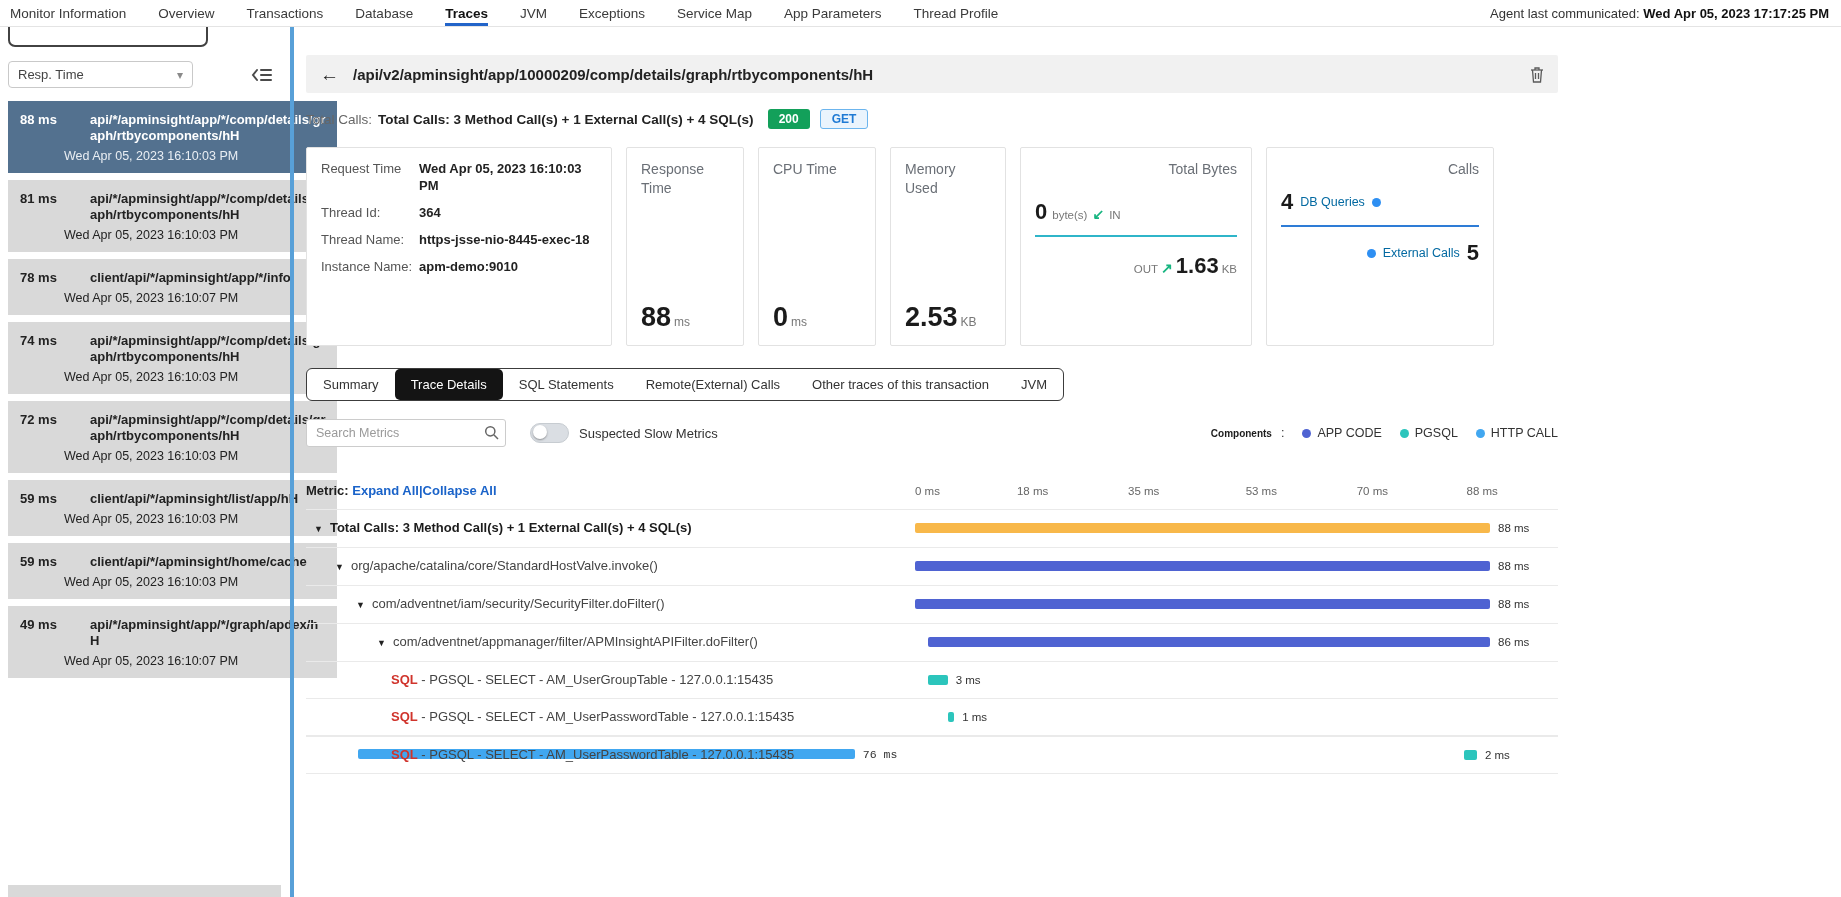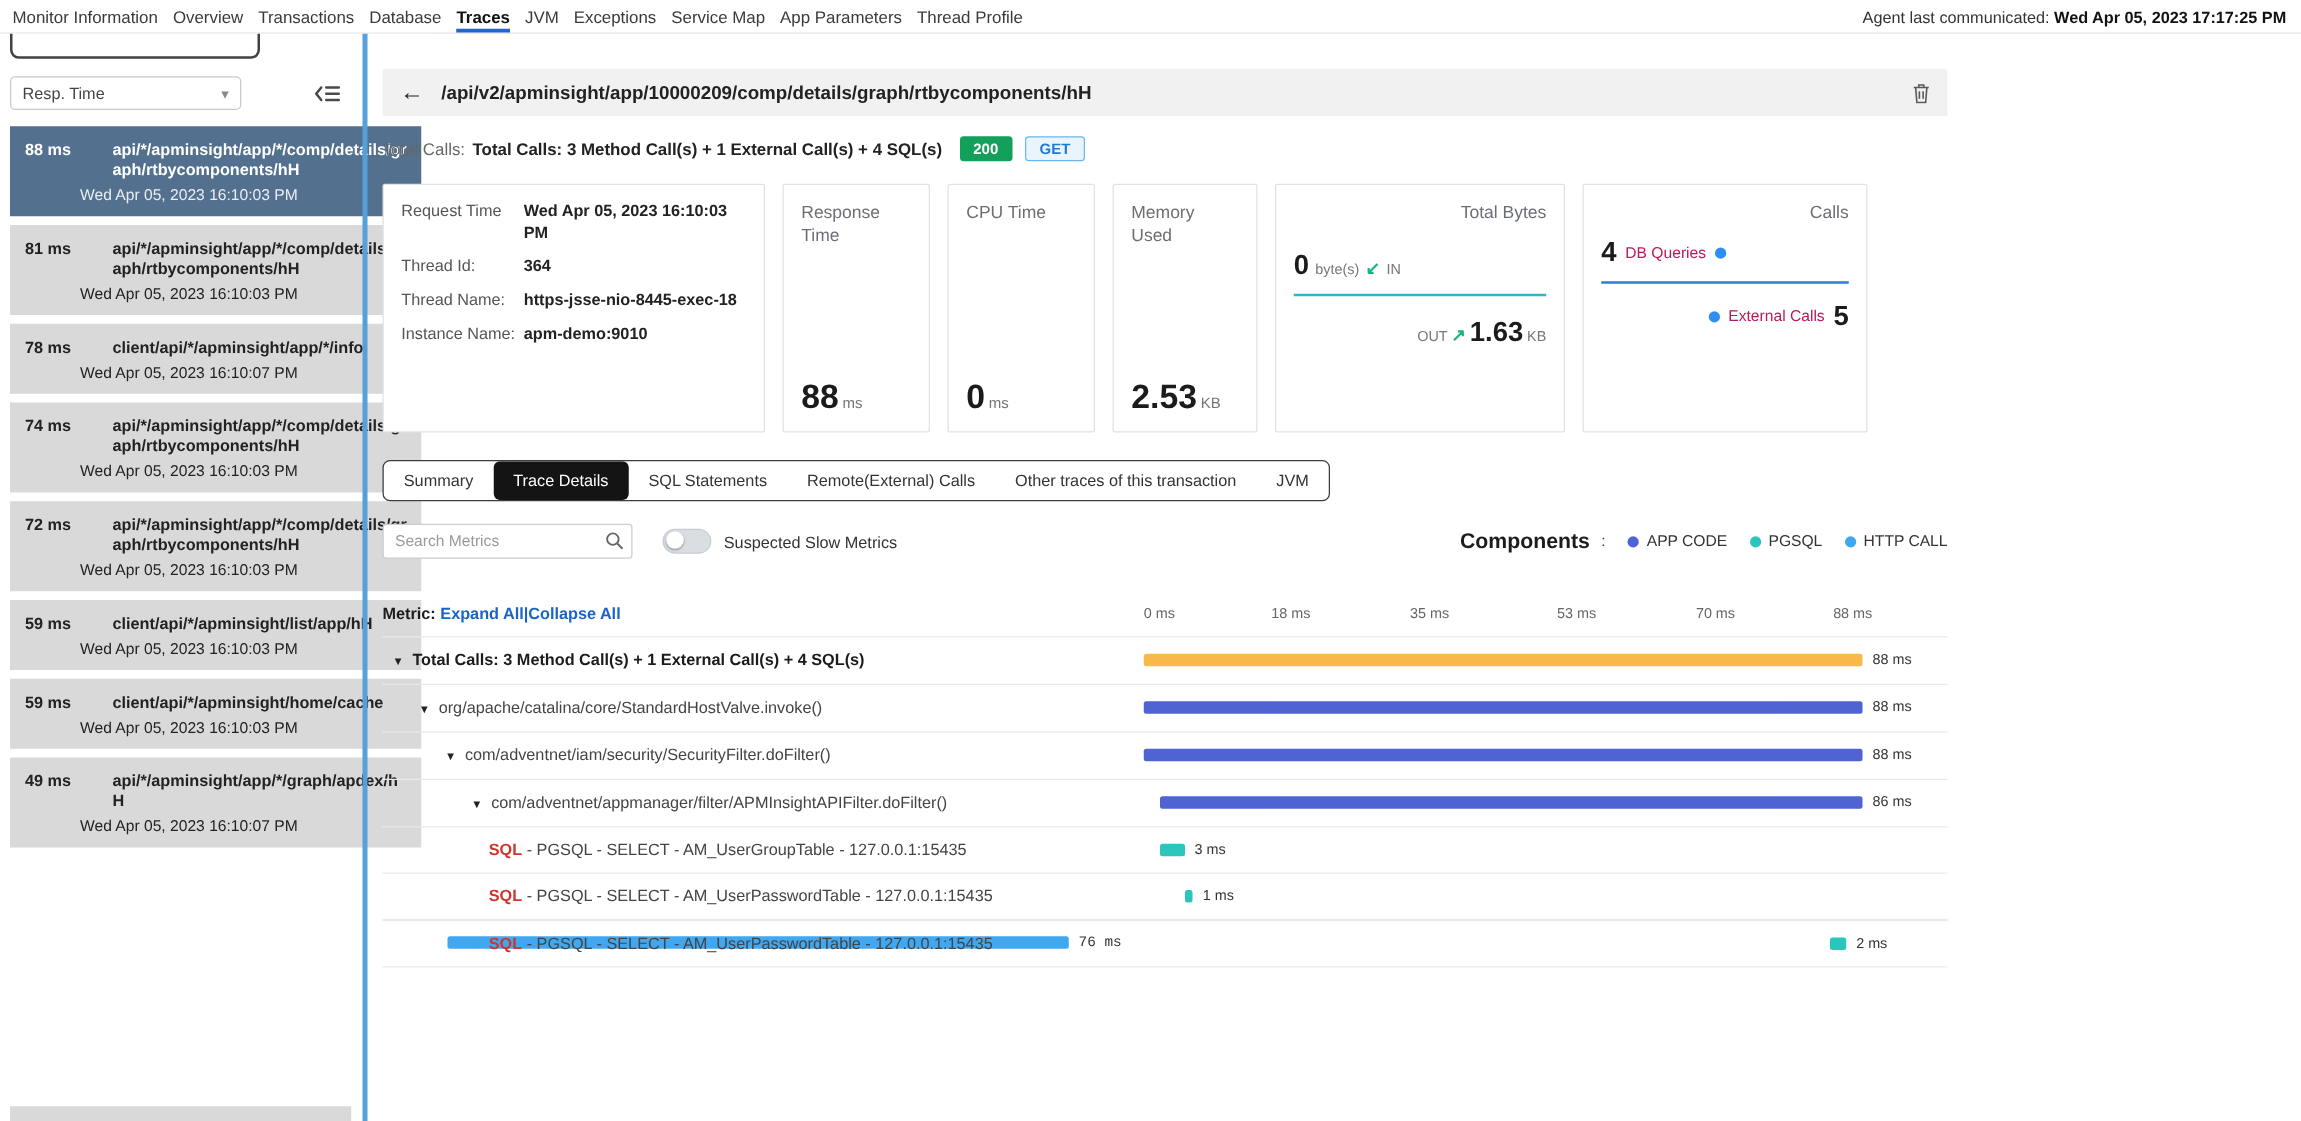--- a/index.html
+++ b/index.html
@@ -2,21 +2,21 @@
 <html><head>
 <meta charset="utf-8">
 <style>
   html,body{margin:0;padding:0;}
   body{
     width:1841px;height:897px;position:relative;overflow:hidden;
     font-family:"Liberation Sans",sans-serif;font-size:13px;color:#333;background:#fff;
   }
   
   .topnav{position:absolute;top:0;left:0;right:0;height:27px;border-bottom:1px solid #e4e4e4;
-    display:flex;align-items:center;padding:0 12px 0 10px;gap:12px;box-sizing:border-box;background:#fff;}
+    display:flex;align-items:center;padding:0 12px 0 10px;gap:32px;box-sizing:border-box;background:#fff;}
   .nav-item{color:#3a3a3a;font-size:13.5px;cursor:pointer;padding:5px 0 5px;white-space:nowrap;}
   .nav-item.active{font-weight:bold;color:#111;border-bottom:3px solid #2264c9;padding-bottom:2px;}
   .agent{margin-left:auto;white-space:nowrap;color:#333;}
   .agent .val{font-weight:bold;color:#111;}
   
   .sidebar{position:absolute;top:27px;left:0;width:346px;bottom:0;overflow:hidden;padding-left:8px;box-sizing:border-box;background:#fff;}
   .sidebar-scrollbar{position:absolute;top:27px;left:290px;width:4px;bottom:0;background:#58a0d8;}
   .search-stub{margin-top:-16px;width:196px;height:32px;border:2px solid #424242;border-radius:7px;background:#fff;}
   .sort-row{display:flex;align-items:center;margin-top:14px;}
   .sort-select{width:185px;height:27px;border:1px solid #c9c9c9;border-radius:4px;display:flex;align-items:center;
@@ -61,37 +61,37 @@
   .card.bytes{width:232px;}
   .in-row{margin-top:20px;display:flex;align-items:baseline;gap:5px;}
   .arr{font-size:14px;font-weight:bold;color:#17b580;}
   .muted{font-size:11.5px;color:#777;}
   .divider{height:2px;margin-top:10px;}
   .out-row{margin-top:16px;display:flex;align-items:baseline;justify-content:flex-end;gap:3px;}
   .card.calls{width:228px;}
   .calls-row1{margin-top:10px;display:flex;align-items:center;gap:7px;}
   .calls-row2{margin-top:13px;display:flex;align-items:center;justify-content:flex-end;gap:7px;}
   .dot{width:9px;height:9px;border-radius:50%;display:inline-block;flex:none;}
-  .calls-txt{font-size:12.5px;color:#be185d;}
+  .calls-txt{font-size:12.5px;color:#0369a1;}
   
   .tabs{margin-top:22px;display:inline-flex;border:1.5px solid #3c3c3c;border-radius:6px;overflow:hidden;background:#fff;}
   .tab{padding:8px 16px;font-size:13px;color:#333;cursor:pointer;white-space:nowrap;}
   .tab.active{background:#141414;color:#fff;border-radius:5px;}
   
   .metrics-toolbar{margin-top:18px;display:flex;align-items:center;}
   .search-box{position:relative;width:200px;}
   .search-box input{width:100%;height:28px;border:1px solid #ccc;border-radius:3px;padding:0 28px 0 9px;
     font-size:12.5px;color:#333;box-sizing:border-box;font-family:"Liberation Sans",sans-serif;}
   .search-box input::placeholder{color:#9a9a9a;}
   .search-icon{position:absolute;right:7px;top:6px;}
   .switch{width:37px;height:18px;border-radius:10px;background:#dadee3;border:1px solid #c7ccd1;position:relative;margin-left:24px;cursor:pointer;flex:none;}
   .knob{width:14px;height:14px;border-radius:50%;background:#fff;position:absolute;left:2px;top:1px;box-shadow:0 1px 2px rgba(0,0,0,.35);}
   .toggle-label{margin-left:10px;color:#333;}
   .legend{margin-left:auto;display:flex;align-items:center;gap:9px;font-size:12.5px;}
-  .legend .comp{font-weight:bold;color:#1c1c1c;font-size:17px;}
+  .legend .comp{font-weight:bold;color:#1c1c1c;font-size:10px;}
   .legend-item{display:flex;align-items:center;gap:6px;margin-left:9px;}
   
   .metric-row{margin-top:36px;position:relative;height:20px;font-size:13px;}
   .metric-label{font-weight:bold;color:#1c1c1c;}
   .link{color:#1a63c9;font-weight:bold;cursor:pointer;}
   .axis{position:absolute;left:609px;top:2px;width:575px;height:18px;}
   .axis-tick{position:absolute;transform:translateX(-50%);font-size:11.5px;color:#666;white-space:nowrap;}
   .axis-tick:first-child{transform:none;}
   .axis-tick:last-child{transform:translateX(-75%);}
   

